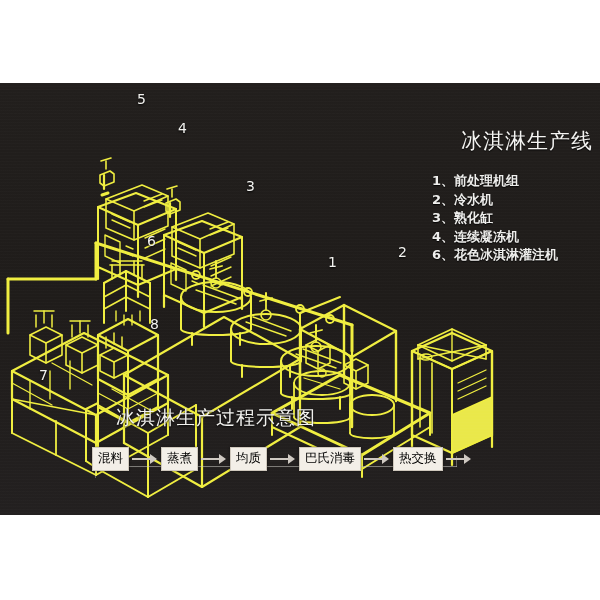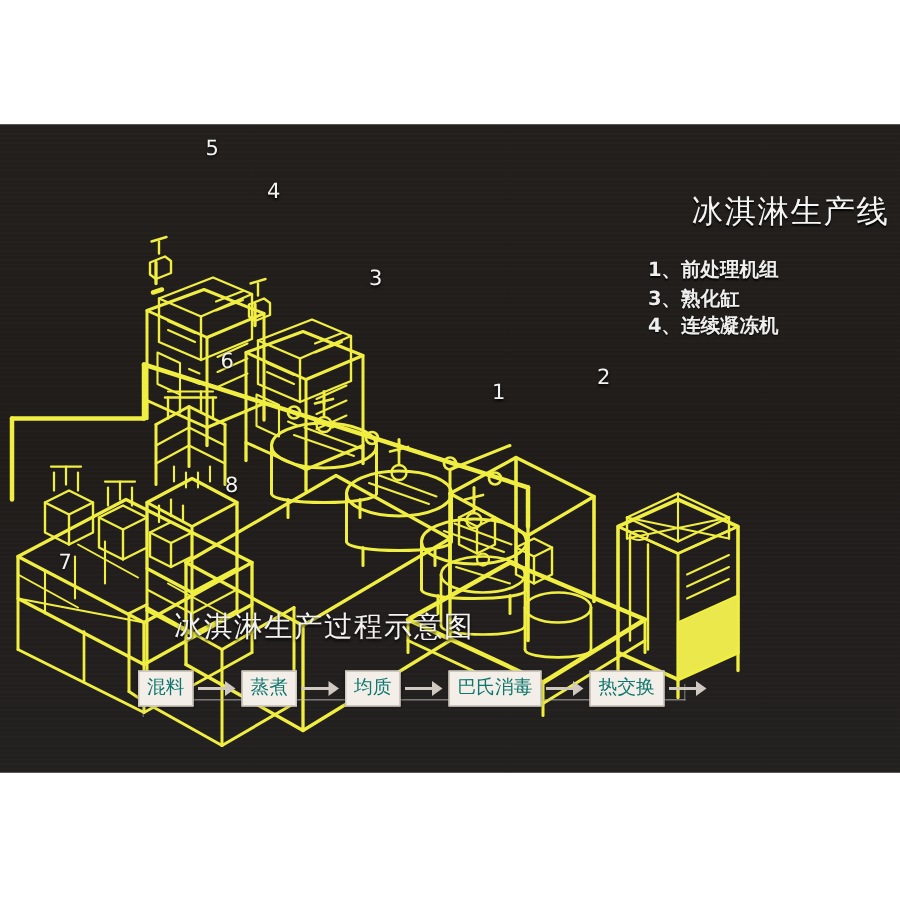--- a/index.html
+++ b/index.html
@@ -124,21 +124,21 @@
   #flow {
     position: absolute;
     left: 92px;
     top: 364px;
     display: flex;
     align-items: center;
     z-index: 5;
   }
   .flow-box {
     background: #f3efe8;
-    color: #0f766e;
+    color: #000000;
     font-size: 12.5px;
     line-height: 1;
     padding: 4px 5px 5px 5px;
     border: 1px solid #cfc8bd;
     white-space: nowrap;
     box-shadow: 0 0 2px rgba(0,0,0,0.5);
   }
   .flow-arrow {
     display: inline-block;
     width: 26px;
@@ -498,24 +498,30 @@
     <div class="callout" style="left:150px; top:234px;">8</div>
     <div class="callout" style="left:39px; top:285px;">7</div>
 
     <div id="legend-block">
       <div id="poster-title">冰淇淋生产线</div>
       <ul id="legend-list">
         <li class="legend-item">
           <span class="legend-num">1、</span><span class="legend-label">前处理机组</span>
         </li>
         <li class="legend-item">
+          <span class="legend-num">2、</span><span class="legend-label">冷水机</span>
+        </li>
+        <li class="legend-item">
           <span class="legend-num">3、</span><span class="legend-label">熟化缸</span>
         </li>
         <li class="legend-item">
           <span class="legend-num">4、</span><span class="legend-label">连续凝冻机</span>
+        </li>
+        <li class="legend-item">
+          <span class="legend-num">6、</span><span class="legend-label">花色冰淇淋灌注机</span>
         </li>
       </ul>
     </div>
 
     <div id="subtitle">冰淇淋生产过程示意图</div>
 
     <div id="watermark-rule"></div>
 
     <div id="flow">
       <div class="flow-box">混料</div>

